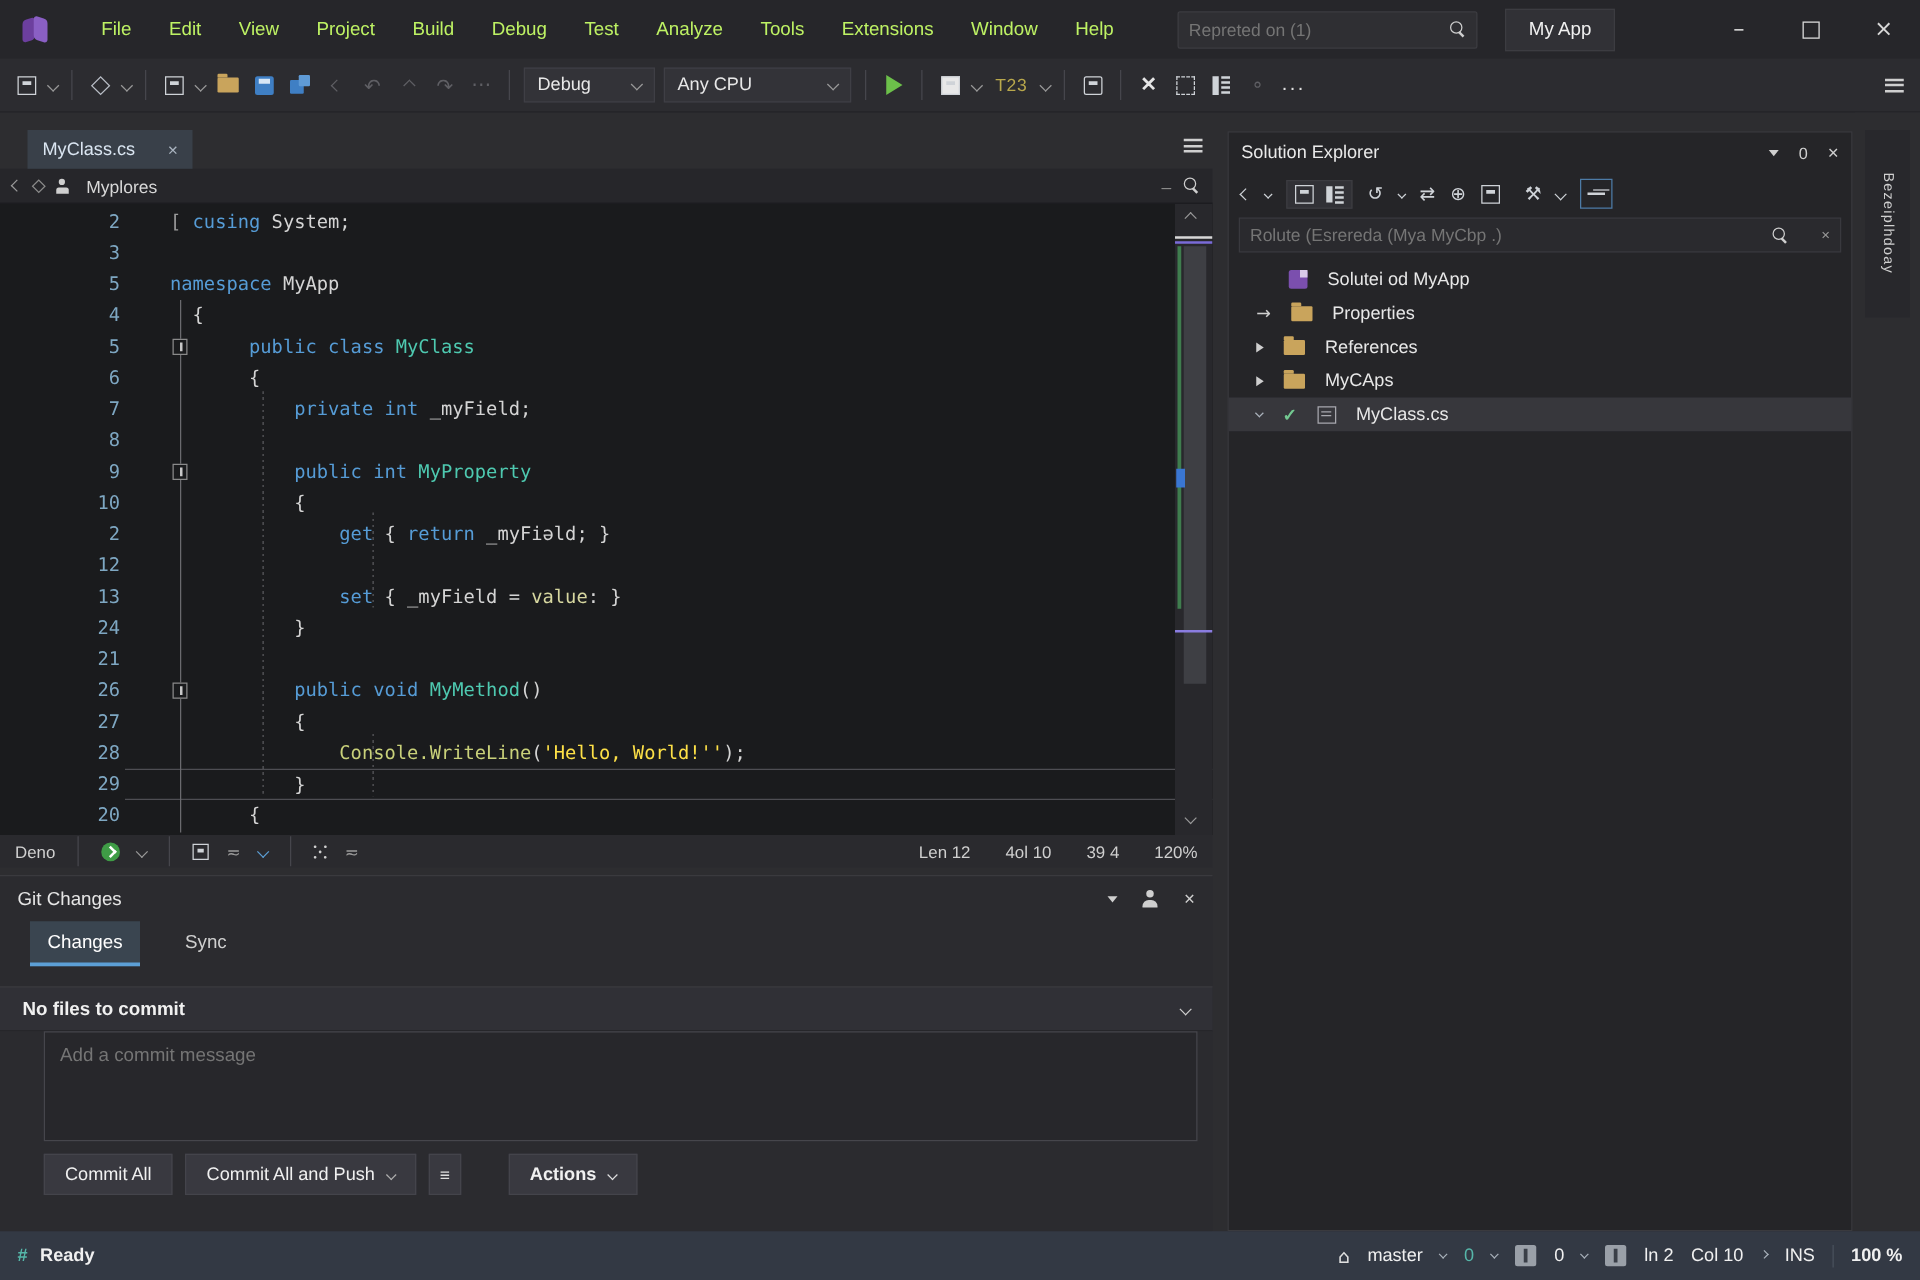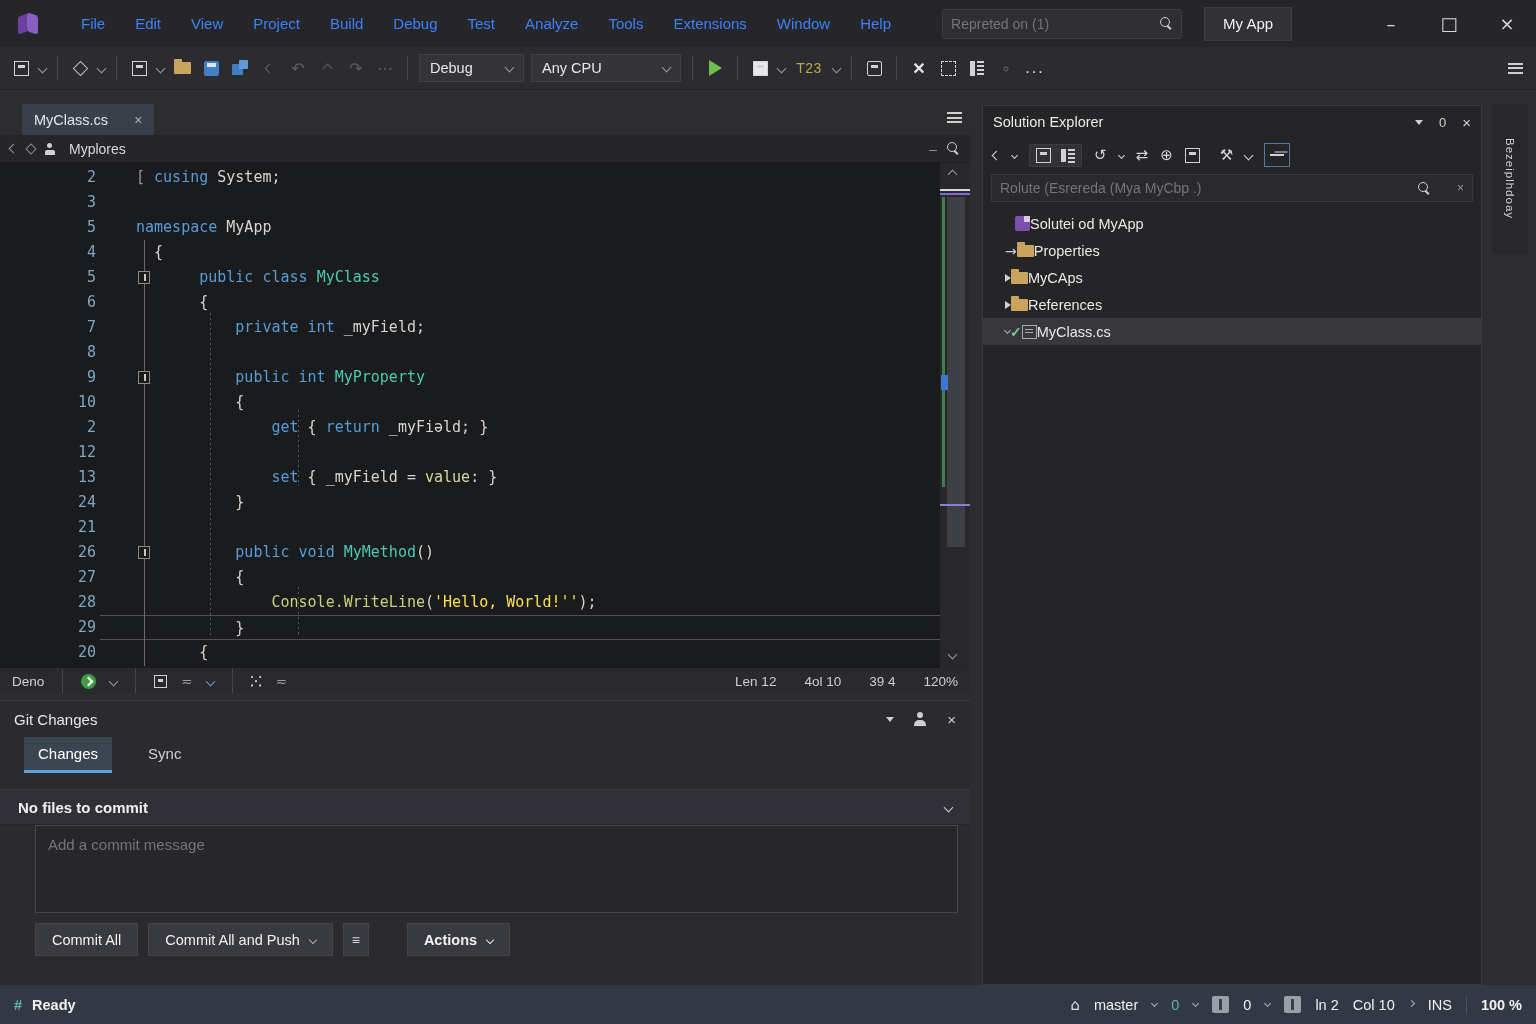--- a/index.html
+++ b/index.html
@@ -7,21 +7,21 @@
     font-family:"Liberation Sans", sans-serif; color:#e6e6e6; }
 
   
   .titlebar { position:absolute; left:0; top:0; width:1536px; height:47px;
     background:#26262a; display:flex; align-items:center; }
   .logo { width:26px; height:24px; margin-left:16px; position:relative; }
   .logo::before, .logo::after { content:''; position:absolute; background:#8a5fc4; border-radius:3px; }
   .logo::before { left:2px; top:3px; width:10px; height:18px; transform:skewY(-18deg); background:#6c3f9e;}
   .logo::after { left:11px; top:2px; width:11px; height:19px; transform:skewY(18deg); }
   .menu { display:flex; margin-left:24px; }
-  .menu-item { padding:0 15px; height:47px; line-height:47px; font-size:15px; color:#3b82f6; }
+  .menu-item { padding:0 15px; height:47px; line-height:47px; font-size:15px; color:#bef264; }
   .tb-search { margin-left:36px; width:240px; height:30px; background:#2f2f33;
     border:1px solid #3c3c41; border-radius:2px; display:flex; align-items:center; padding:0 8px; }
   .tb-search input { flex:1; background:transparent; border:none; outline:none;
     color:#5eead4; font-size:14px; font-family:"Liberation Sans",sans-serif; }
   .myapp-btn { margin-left:22px; height:34px; padding:0 18px; background:#313136;
     border:1px solid #3c3c41; color:#f0f0f0; font-size:15px; display:flex; align-items:center; }
   .wincontrols { margin-left:auto; display:flex; height:47px; }
   .winbtn { width:58px; height:47px; display:flex; align-items:center; justify-content:center;
     font-size:18px; color:#d8d8d8; font-family:"DejaVu Sans", sans-serif; }
 
@@ -145,21 +145,21 @@
   .sol-tools { height:34px; display:flex; align-items:center; gap:12px; padding:0 10px; color:#cfd3d8; }
   .sol-tools .grp { display:flex; align-items:center; gap:10px; }
   .u-ico { font-family:"DejaVu Sans", sans-serif; font-size:15px; color:#cfd3d8; }
   .hl-box { width:26px; height:24px; border:1.5px solid #4d7ba6; display:flex; align-items:center; justify-content:center; }
   .hl-box::before { content:''; width:14px; height:2px; background:#cfd3d8; box-shadow:4px -3px 0 -0.5px #cfd3d8; }
   .sol-search { margin:2px 8px; height:28px; background:#2a2a2e; border:1px solid #39393e;
     display:flex; align-items:center; padding:0 8px; gap:26px; }
   .sol-search input { flex:1; background:transparent; border:none; outline:none; color:#8f8f8f;
     font-size:14px; font-family:"Liberation Sans",sans-serif; }
   .tree { margin-top:8px; }
-  .trow { height:27px; display:flex; align-items:center; gap:0; padding-left:22px; font-size:14.5px; color:#e8e8e8; }
+  .trow { height:27px; display:flex; align-items:center; gap:16px; padding-left:22px; font-size:14.5px; color:#e8e8e8; }
   .trow.selected { background:#37373c; }
   .tri-r { width:0; height:0; border-left:6px solid #cfcfcf; border-top:4.5px solid transparent;
     border-bottom:4.5px solid transparent; display:inline-block; }
   .exp-spacer { width:10px; display:inline-block; }
   .i-sol { width:15px; height:15px; background:#7b4fae; position:relative; display:inline-block; border-radius:2px; }
   .i-sol::after { content:''; position:absolute; right:0; top:0; width:6px; height:6px; background:#d9cbe9; }
   .check { color:#73c991; font-weight:bold; font-size:14px; }
   .i-cs { width:15px; height:14px; border:1.5px solid #a8a8ae; position:relative; display:inline-block; }
   .i-cs::after { content:''; position:absolute; left:2px; top:3px; width:8px; height:1.5px;
     background:#a8a8ae; box-shadow:0 3px #a8a8ae; }
@@ -502,26 +502,26 @@
         <span>Solutei od MyApp</span>
       </div>
       <div class="trow">
         <span class="arrow-bent">→</span>
         <span class="i-folder"></span>
         <span>Properties</span>
       </div>
       <div class="trow">
         <span class="tri-r"></span>
         <span class="i-folder"></span>
-        <span>MyCAps</span>
+        <span>References</span>
       </div>
       <div class="trow">
         <span class="tri-r"></span>
         <span class="i-folder"></span>
-        <span>References</span>
+        <span>MyCAps</span>
       </div>
       <div class="trow selected">
         <span class="schev"></span>
         <span class="check">✓</span>
         <span class="i-cs"></span>
         <span>MyClass.cs</span>
       </div>
     </div>
 </div>
 

